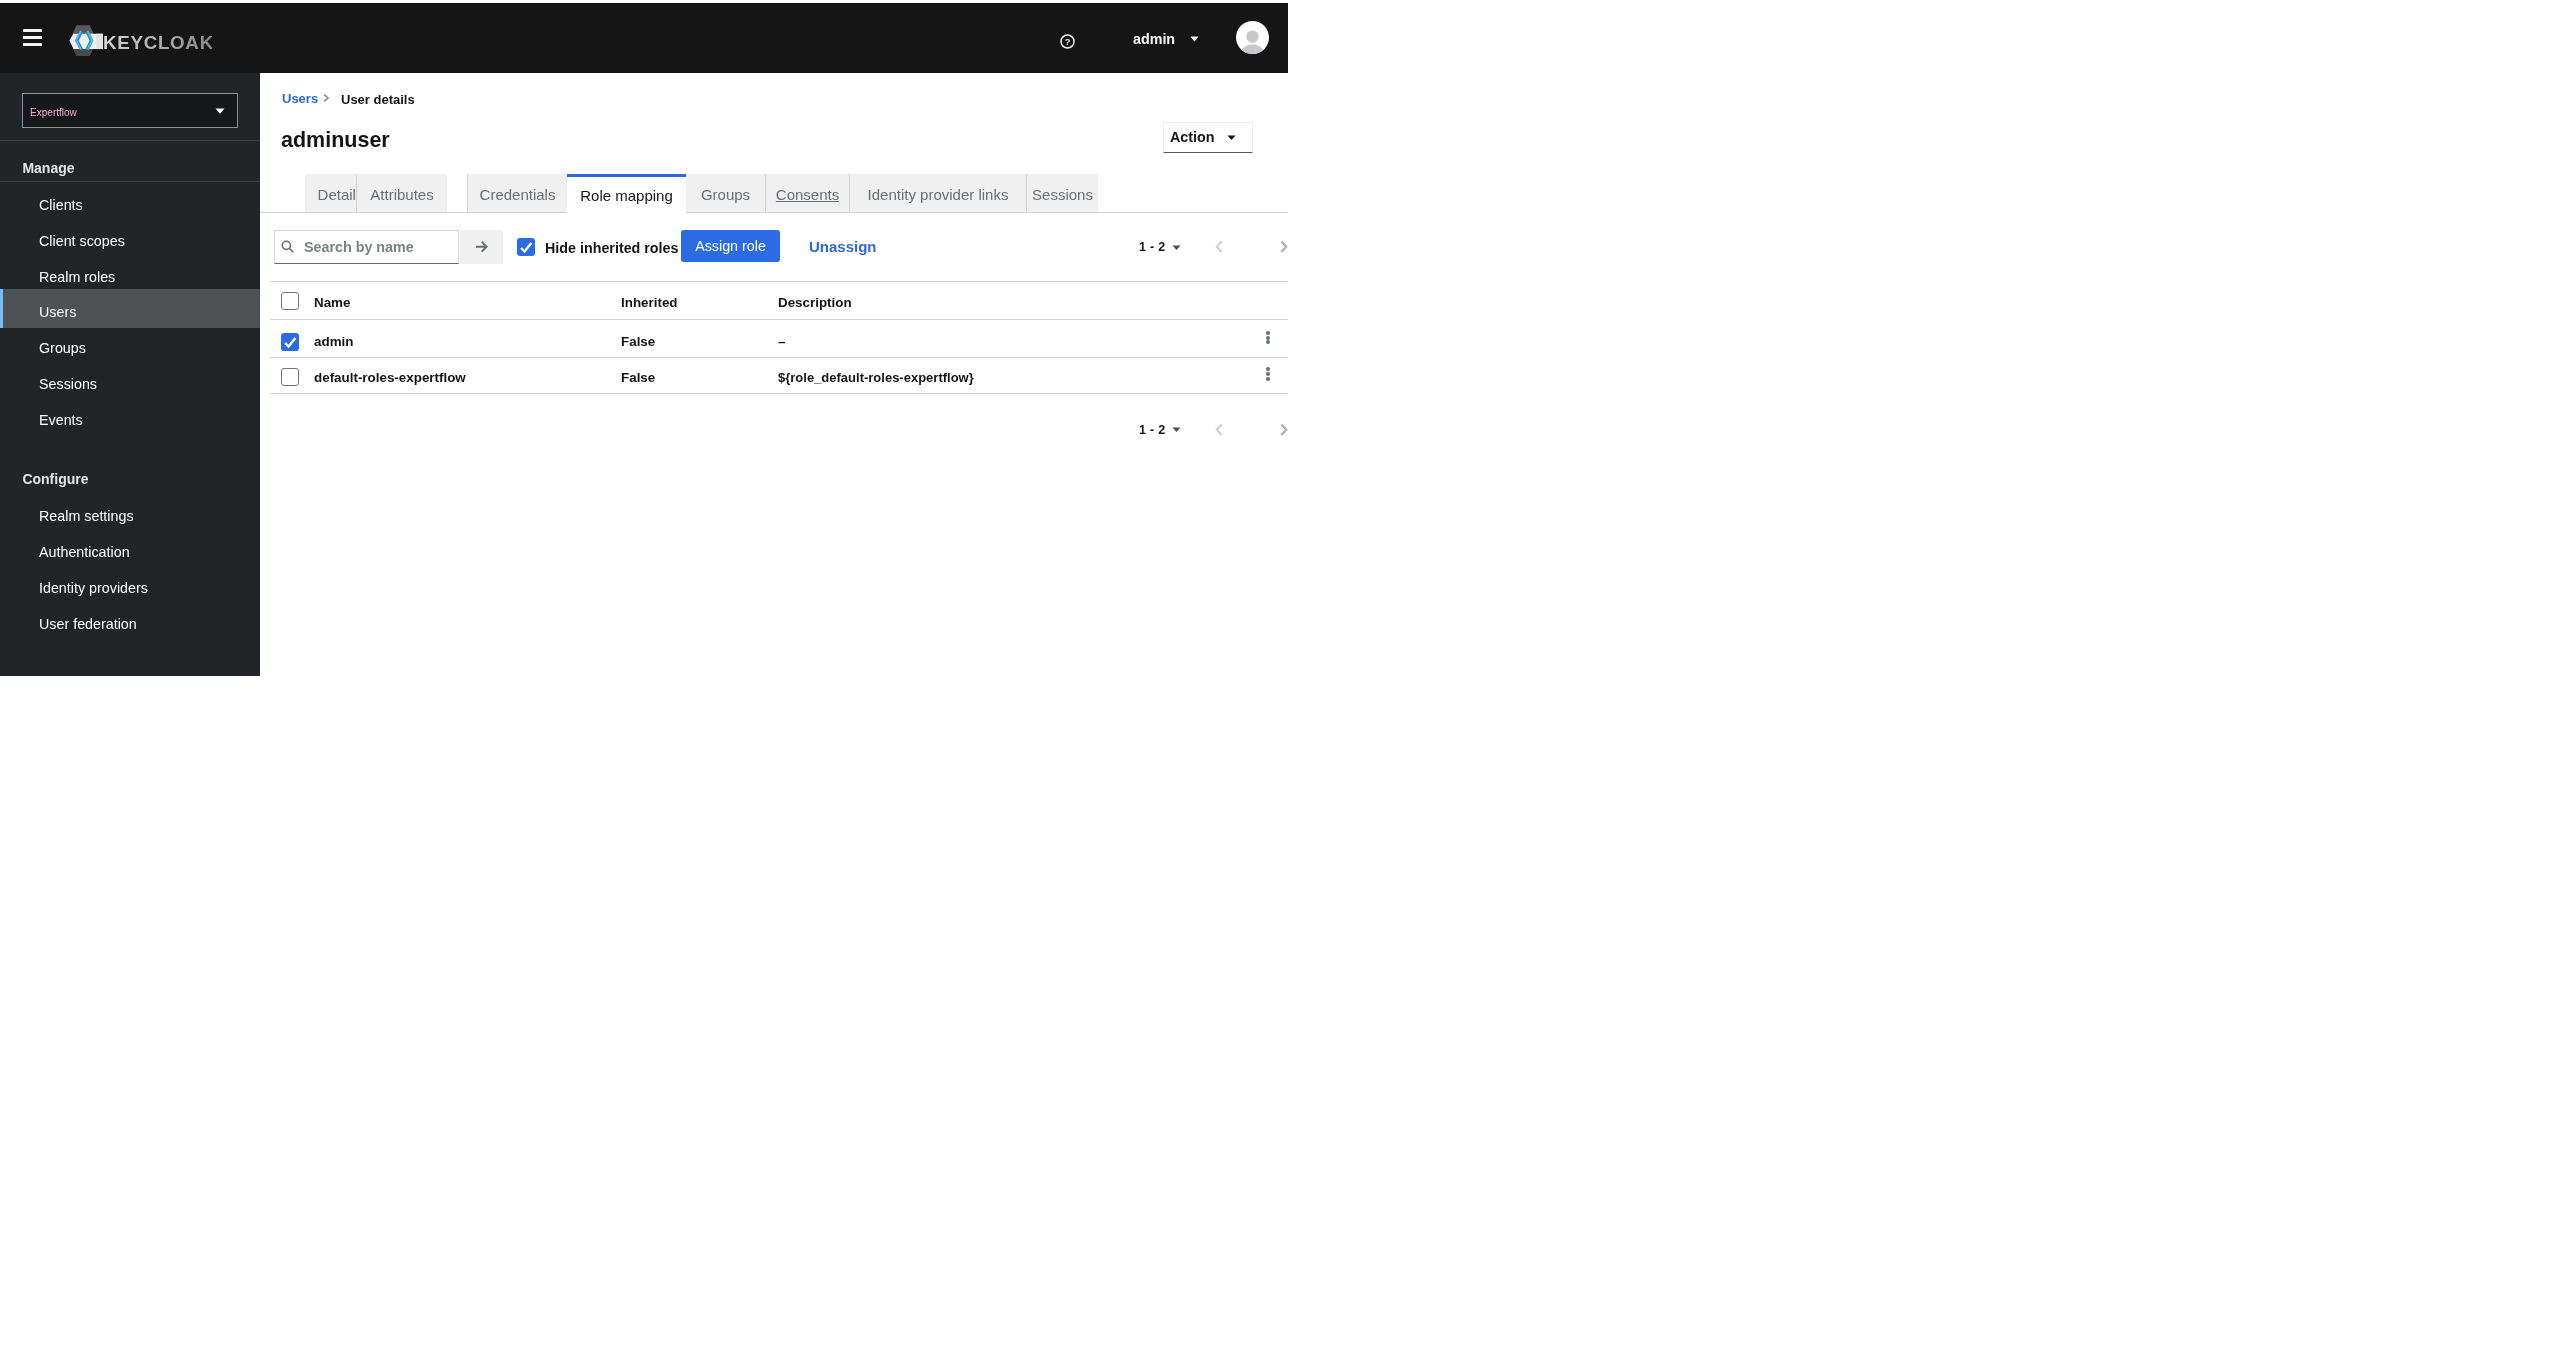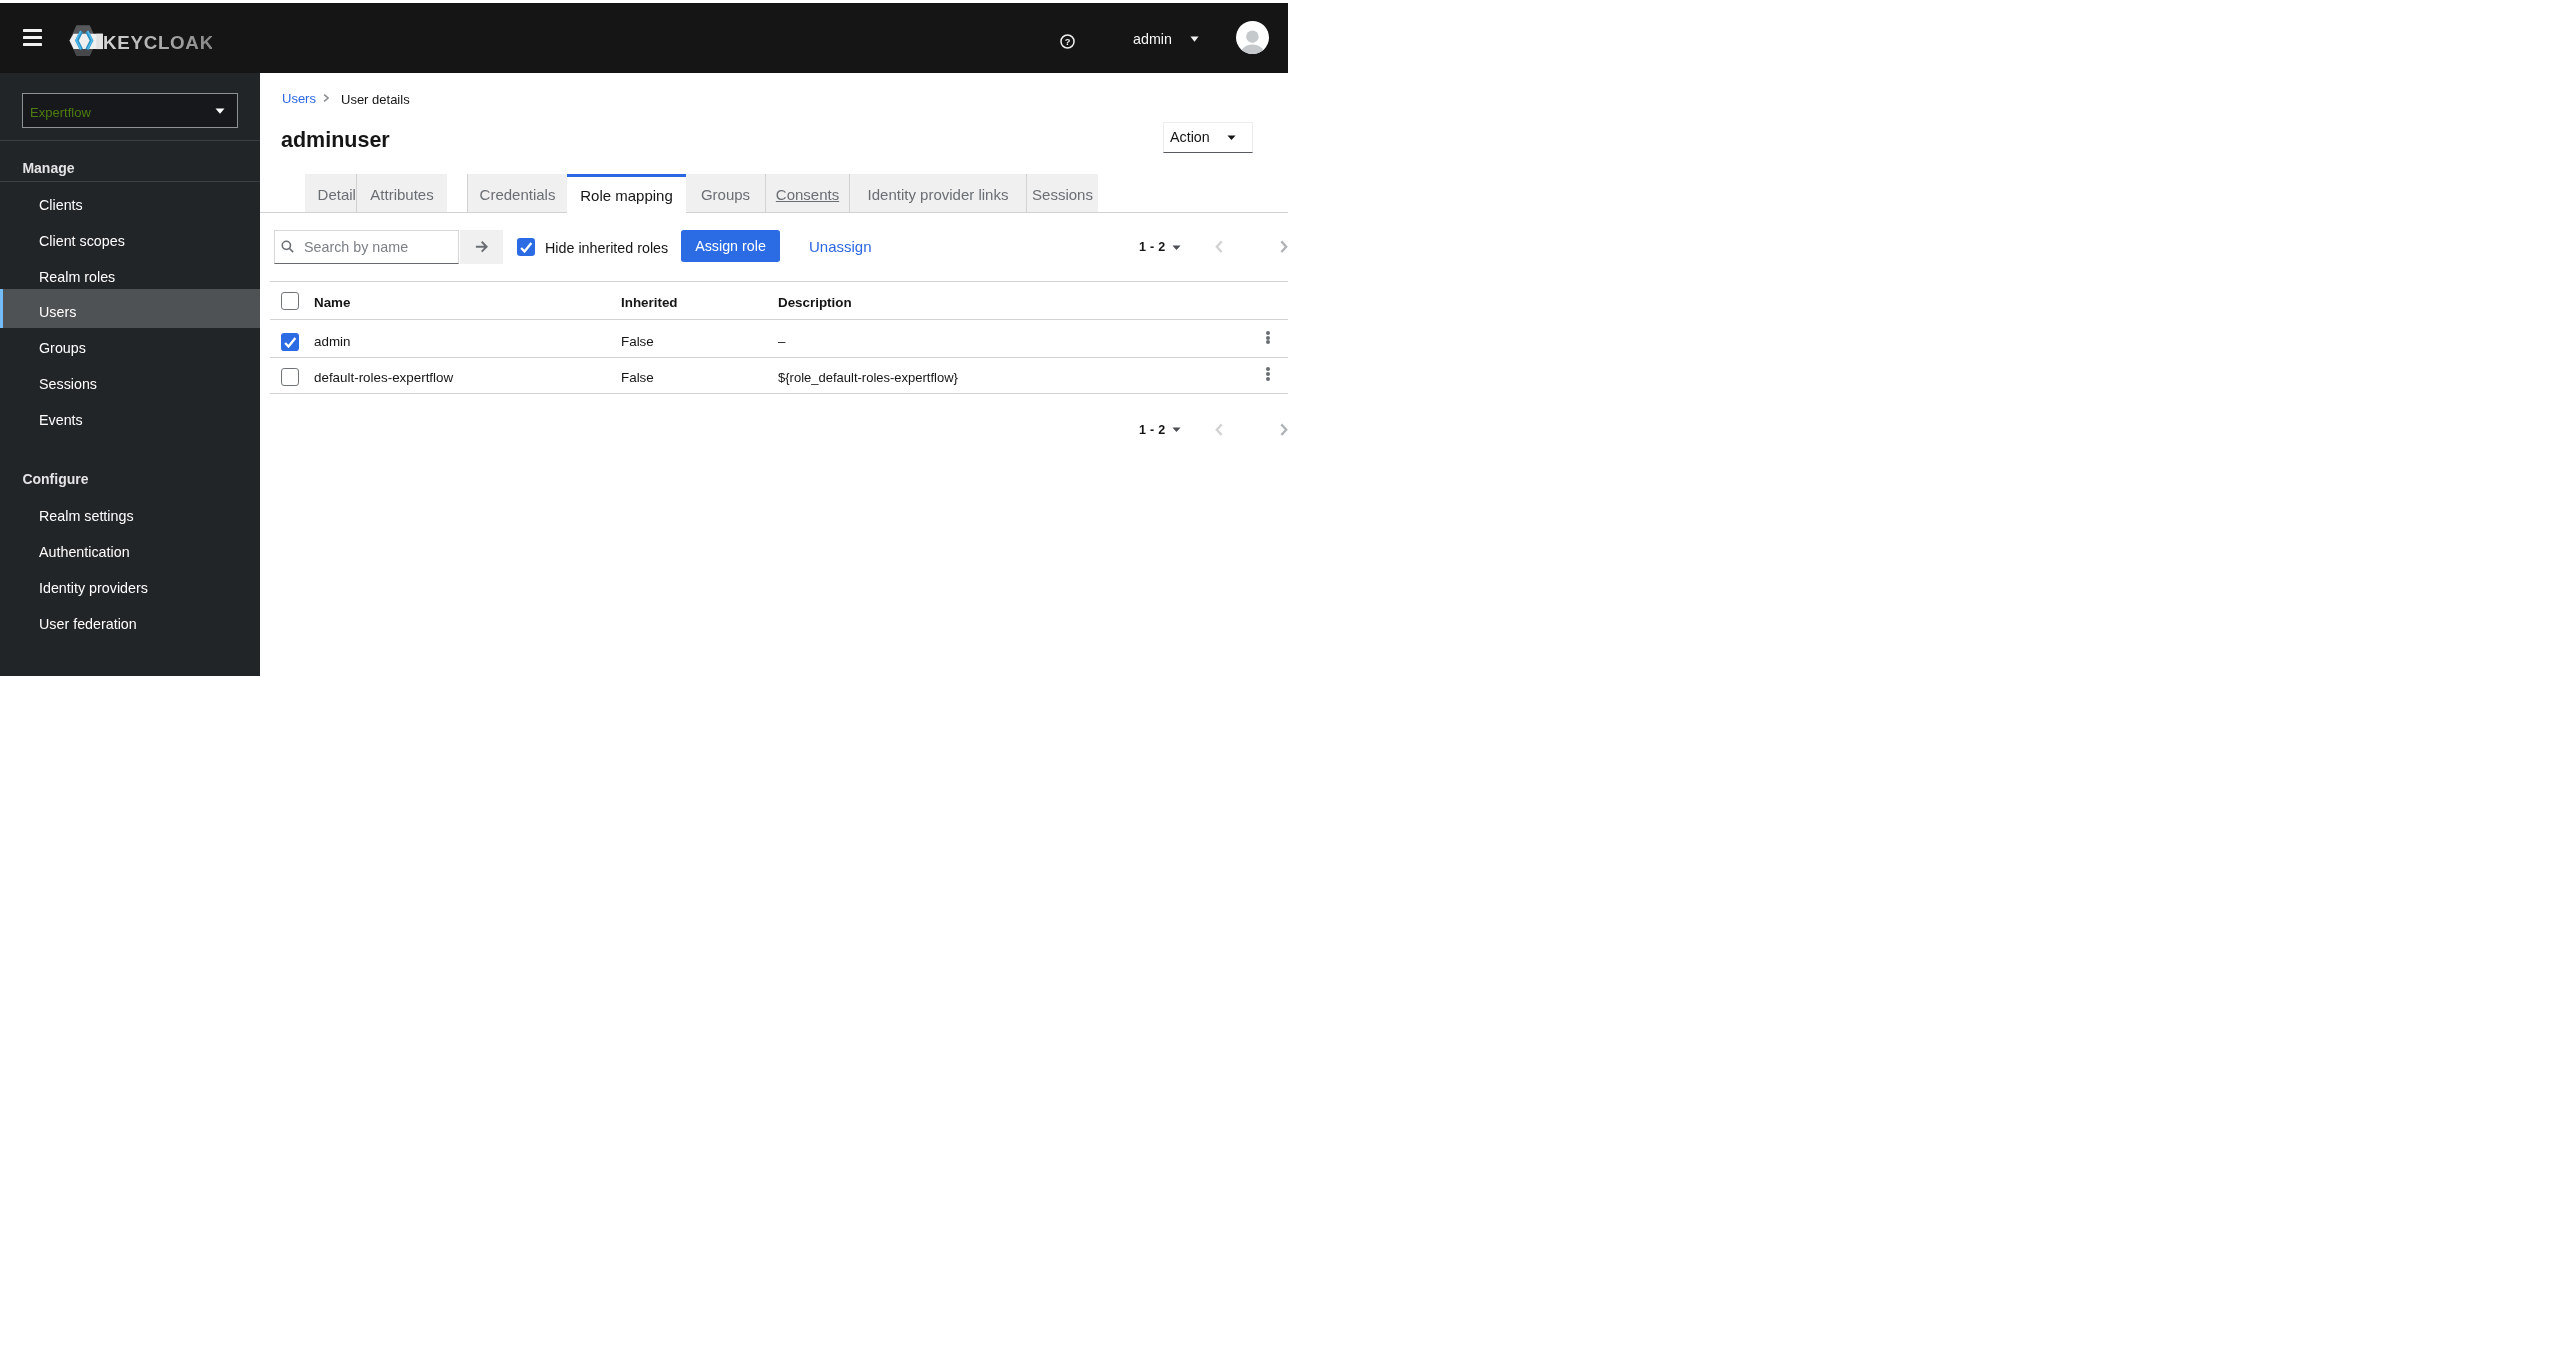--- a/index.html
+++ b/index.html
@@ -1,27 +1,27 @@
 <!DOCTYPE html>
 <html style="font-size:14.3px"><head>
 <meta charset="utf-8">
 <style>
   * { margin:0; padding:0; box-sizing:border-box; }
   html,body { width:1288px; height:676px; background:#fff; font-family:"Liberation Sans", sans-serif; overflow:hidden; }
   #page { position:relative; width:1288px; height:676px; background:#fff; }
   .abs { position:absolute; }
-  .txt { position:absolute; white-space:nowrap; }
+  .txt { position:absolute; white-space:nowrap;font-weight:bold; }
 
   
   #masthead { position:absolute; left:0; top:3.1px; width:1288px; height:70px; background:#151515; }
   .hbar { position:absolute; left:23px; width:19px; height:2.7px; background:#f2f2f2; border-radius:0.4px; }
 
   
   #sidebar { position:absolute; left:0; top:73px; width:260px; height:603px; background:#222528; }
-  #realm { position:absolute; left:21.5px; top:20px; width:216px; height:35px; background:#16181b; border:0.9px solid #8e9296; color:#4d7c0f; font-size:13px; line-height:37px; padding-left:7.6px; }
+  #realm { position:absolute; left:21.5px; top:20px; width:216px; height:35px; background:#16181b; border:0.9px solid #8e9296; color:#f9a8d4; font-size:10px; line-height:37px; padding-left:7.6px; }
   .sdiv { position:absolute; left:0; width:260px; height:0.9px; background:#3d4043; }
   .navitem { position:absolute; left:0; width:260px; height:36px; color:#fff; font-size:14.3px; line-height:36px; padding-left:39px; }
   .navsec { position:absolute; left:22.4px; color:#e4e4e6; font-size:14px; line-height:14px;font-weight:bold; }
   #navcur { position:absolute; left:0; top:216px; width:260px; height:39px; background:#4f5255; border-left:3.6px solid #73bcf7; }
 
   
   .blue { color:#2b67e0; }
   .dark { color:#151515; }
   .b { font-weight:bold; }
 

